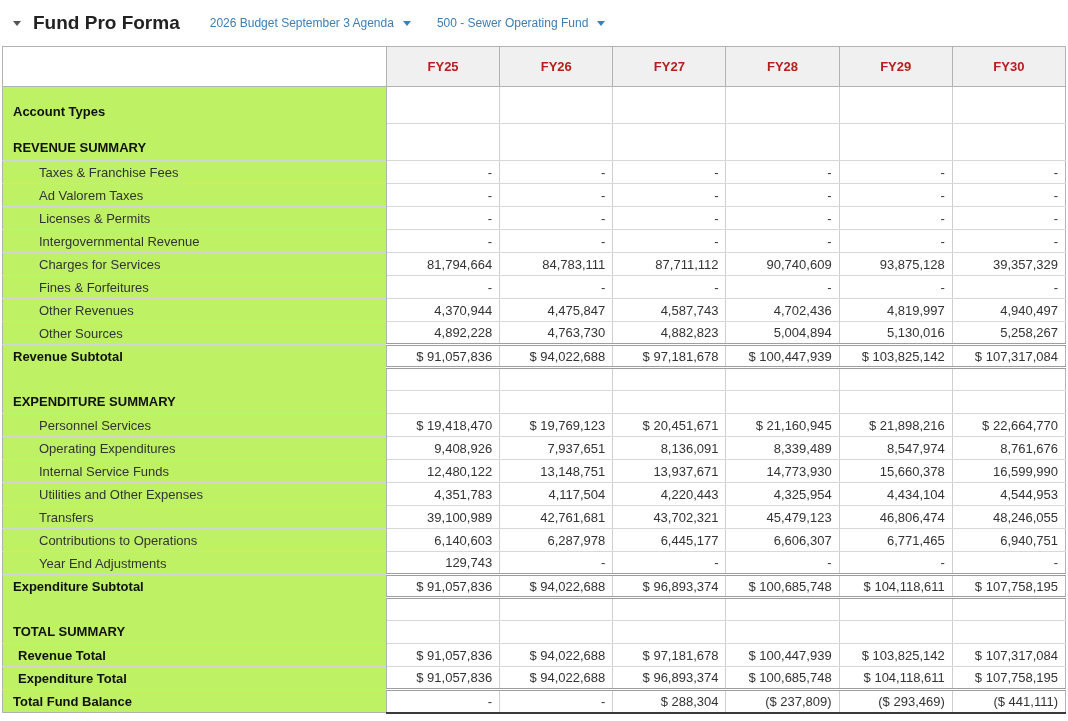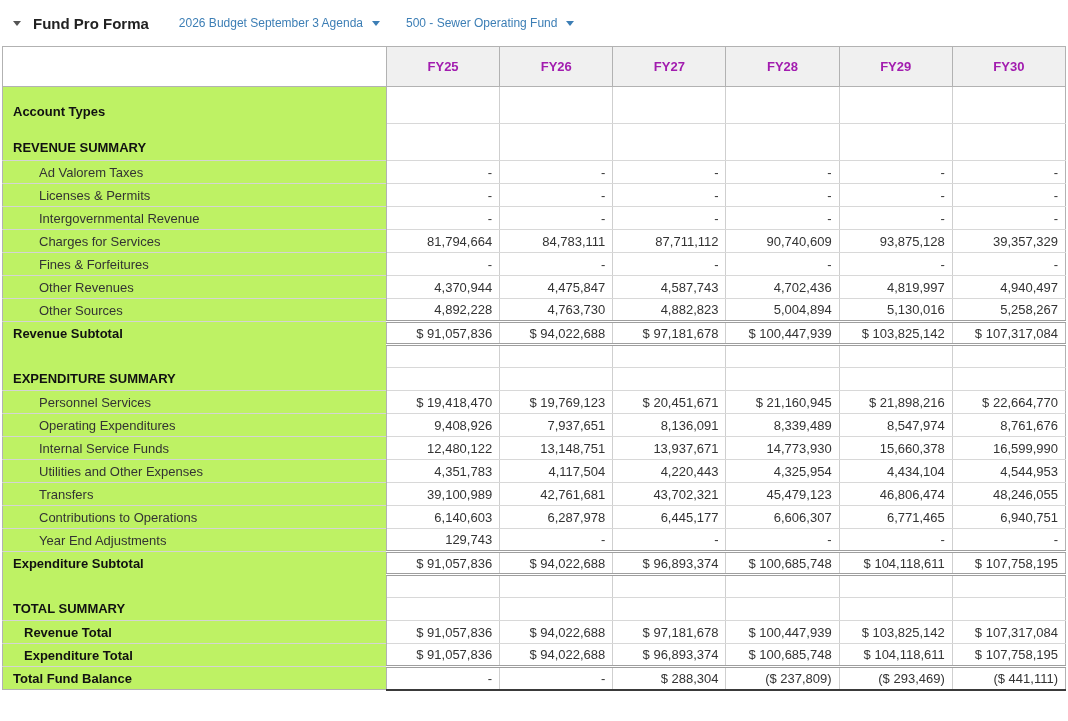--- a/index.html
+++ b/index.html
@@ -24,21 +24,21 @@
     cursor: pointer;
   }
   .tri-dark {
     width: 0; height: 0;
     border-left: 4.5px solid transparent;
     border-right: 4.5px solid transparent;
     border-top: 5.5px solid #555;
   }
   .page-title {
     margin-left: 9px;
-    font-size: 15px;
+    font-size: 19px;
     font-weight: bold;
     color: #222;
     white-space: nowrap;
   }
   .dropdown {
     display: inline-flex;
     align-items: center;
     cursor: pointer;
     color: #3c7eb5;
     font-size: 12px;
@@ -62,21 +62,21 @@
     margin: 0 2px;
     border: 1px solid #b2b2b2;
   }
   col.label-col { width: 384px; }
   th {
     background: #f0f0f0;
     border: 1px solid #b2b2b2;
     height: 40px;
     font-size: 13px;
     font-weight: bold;
-    color: #a21caf;
+    color: #b91c1c;
     text-align: center;
   }
   th.corner { background: #ffffff; }
   td {
     height: 23px;
     font-size: 13px;
     color: #333;
     overflow: hidden;
     white-space: nowrap;
   }
@@ -106,21 +106,21 @@
   tr.grand td.label {
     font-weight: bold;
     padding-left: 10px;
     color: #111;
   }
   tr.section { height: 37px; }
   tr.section td.label { vertical-align: bottom; padding-bottom: 5px; }
   tr.spacer { height: 21px; }
   tr.total td.label {
     font-weight: bold;
-    padding-left: 21px;
+    padding-left: 15px;
     color: #111;
   }
   tr.subtotal td.value {
     border-top: 3px double #9e9e9e;
     border-bottom: 3px double #9e9e9e;
   }
   tr.grand td.value {
     border-top: 3px double #9e9e9e;
     border-bottom: 2px solid #3a3a3a;
   }
@@ -178,20 +178,29 @@
       <tr class="section">
         <td class="label">REVENUE SUMMARY</td>
         <td class="value"></td>
         <td class="value"></td>
         <td class="value"></td>
         <td class="value"></td>
         <td class="value"></td>
         <td class="value"></td>
       </tr>
       <tr class="detail">
+        <td class="label">Taxes &amp; Franchise Fees</td>
+        <td class="value">-</td>
+        <td class="value">-</td>
+        <td class="value">-</td>
+        <td class="value">-</td>
+        <td class="value">-</td>
+        <td class="value">-</td>
+      </tr>
+      <tr class="detail">
         <td class="label">Ad Valorem Taxes</td>
         <td class="value">-</td>
         <td class="value">-</td>
         <td class="value">-</td>
         <td class="value">-</td>
         <td class="value">-</td>
         <td class="value">-</td>
       </tr>
       <tr class="detail">
         <td class="label">Licenses &amp; Permits</td>

